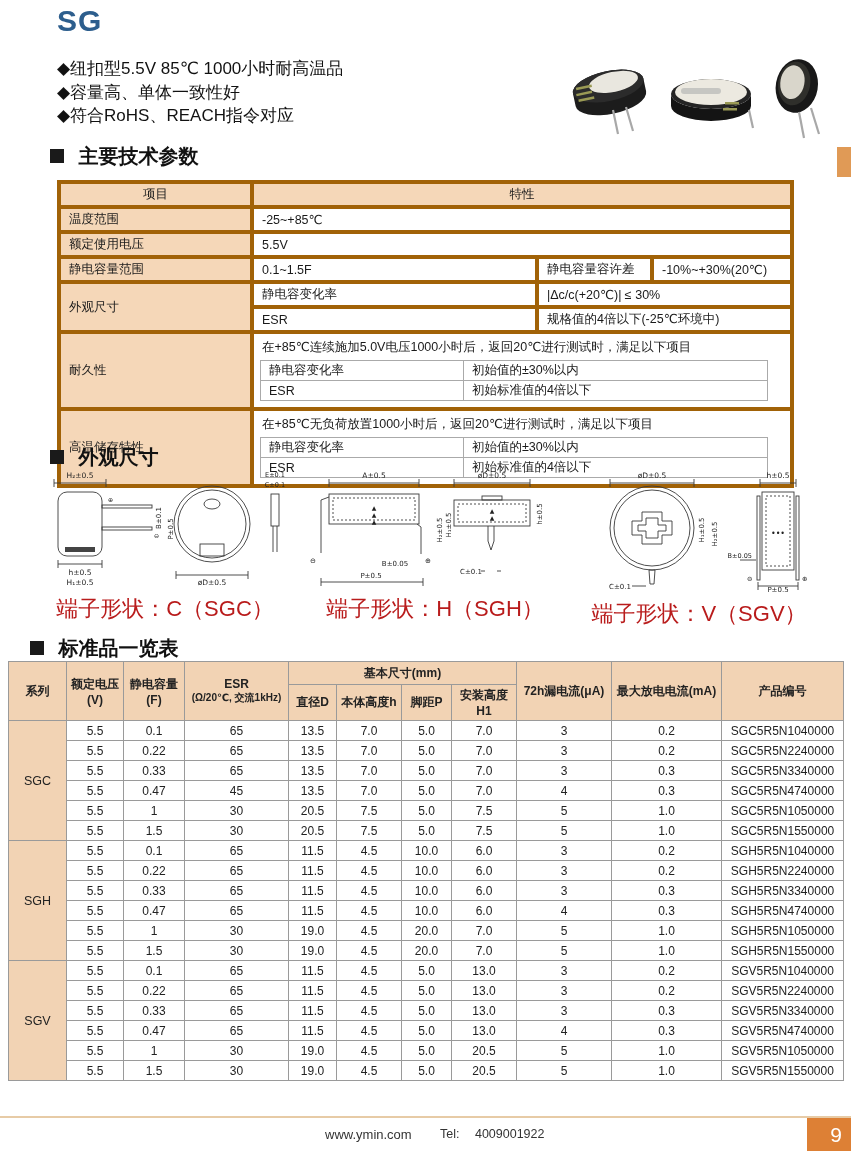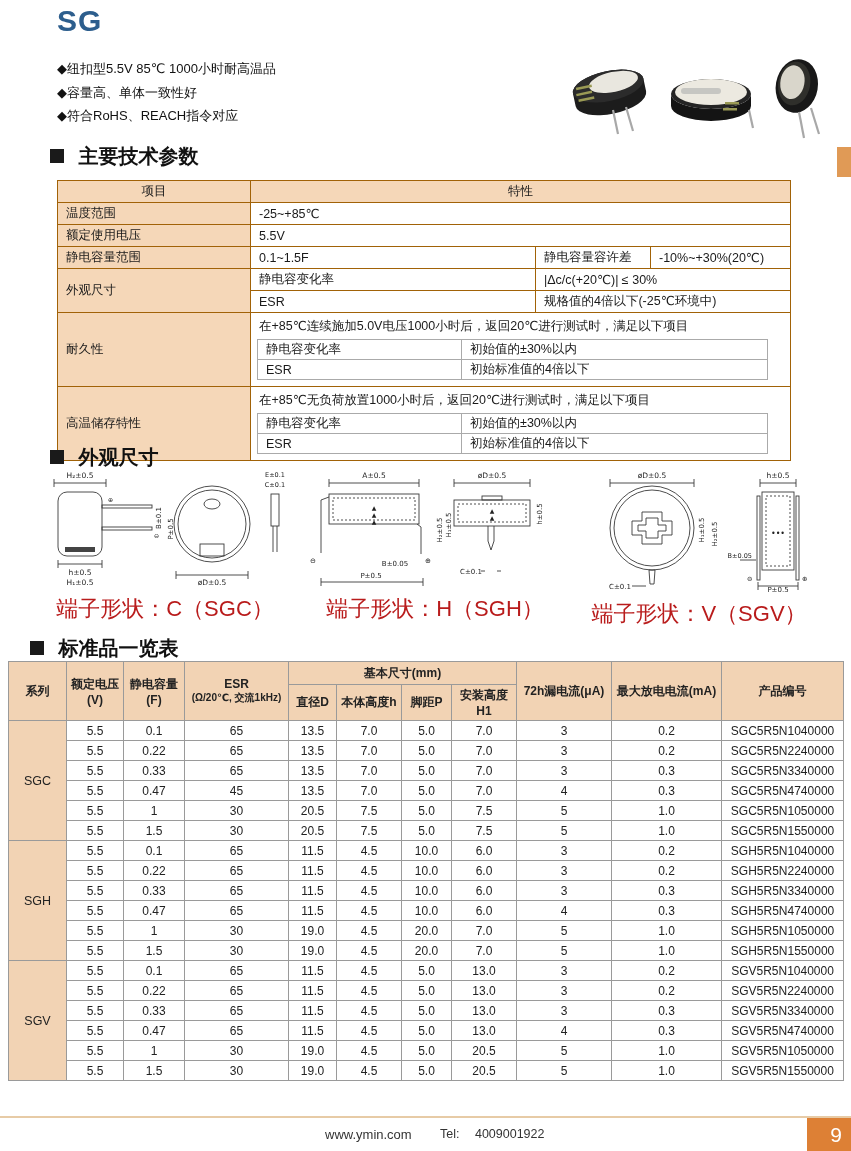--- a/index.html
+++ b/index.html
@@ -14,33 +14,33 @@
   }
   .sg-title {
     position:absolute; left:57px; top:4px; margin:0;
     font-size:30px; font-weight:800; letter-spacing:1px;
     color:#2d5e8d;
   }
   .features {
     position:absolute; left:57px; top:57px;
     list-style:none; margin:0; padding:0;
   }
-  .features li { font-size:13px; line-height:23.5px; color:#111; }
+  .features li { font-size:17px; line-height:23.5px; color:#111; }
   .photos { position:absolute; top:50px; right:20px; display:flex; gap:8px; align-items:flex-start; }
   .side-marker { position:absolute; top:147px; right:0; width:14px; height:30px; background:#e09a56; }
 
   .section-h { position:absolute; margin:0; font-size:20px; font-weight:bold; color:#111; }
   .section-h .sq { display:inline-block; width:14px; height:14px; background:#1a1a1a; margin-right:9px; }
   #h-params { left:50px; top:143px; }
   #h-dims   { left:50px; top:444px; }
   #h-std    { left:30px; top:635px; }
 
   
   .params { position:absolute; left:57px; top:180px; border-collapse:collapse; table-layout:fixed; }
-  .params td { border:1px solid #a16207; padding:2px 8px; height:20px; font-size:12.5px; background:#fff; vertical-align:middle; }
+  .params td { border:4px solid #a16207; padding:2px 8px; height:20px; font-size:12.5px; background:#fff; vertical-align:middle; }
   .params .lab { background:#f5d7b8; }
   .params .c { text-align:center; }
   .params td.nest { padding:3px 6px 6px 6px; }
   .cond { padding:2px 2px 4px 2px; font-size:12.5px; }
   .inner { border-collapse:collapse; width:97%; }
   .inner td { border:1px solid #aaa; padding:1px 8px; height:19px; font-size:12.5px; background:#fff; }
   .inner .n { width:40%; }
 
   
   .drawings { position:absolute; left:40px; top:468px; width:778px; display:flex; justify-content:space-between; }

